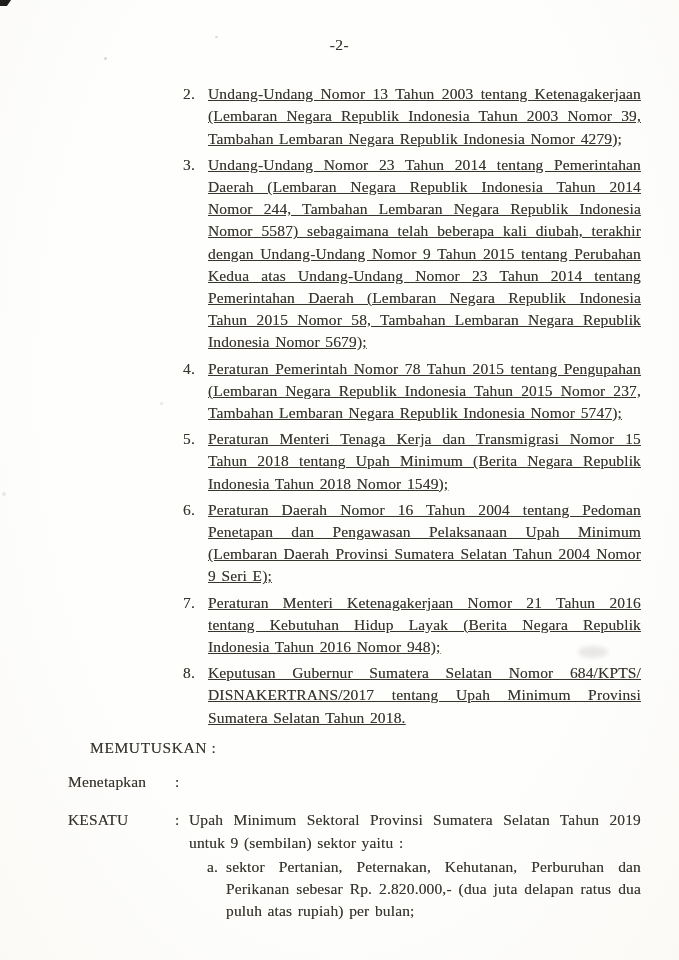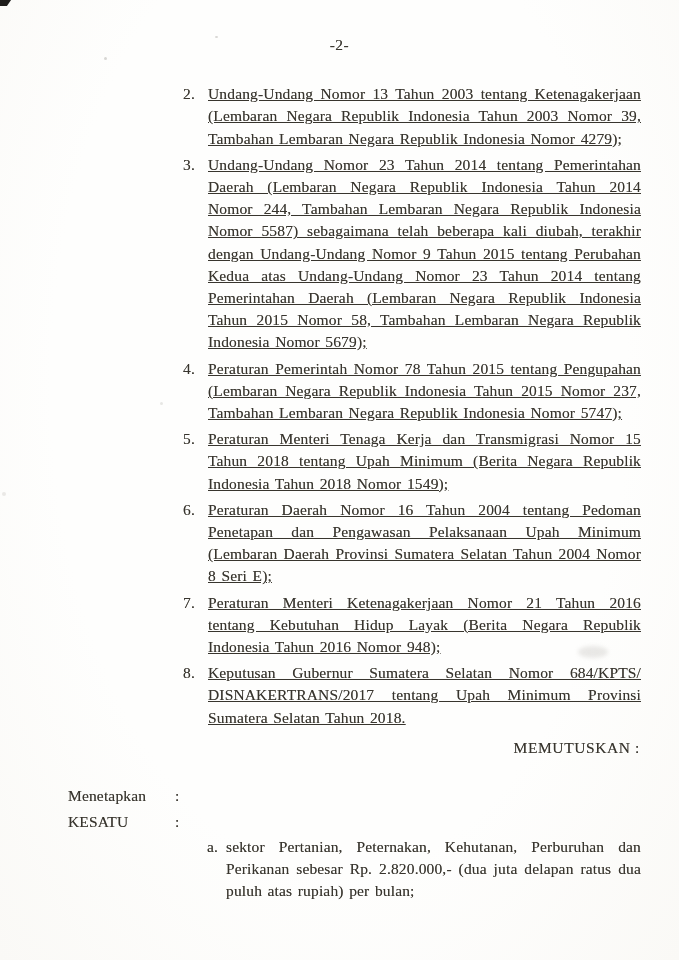--- a/index.html
+++ b/index.html
@@ -52,30 +52,30 @@
   .consideration {
     display: flex;
     margin: 0 0 4px 0;
   }
   .consideration .num { flex: none; width: 25px; }
   .consideration .txt { flex: 1; text-align: justify; word-spacing: 1.5px; text-decoration: underline; }
 
   .decision-heading {
     margin: 8px 39px 0 90px;
     width: 550px;
-    text-align: right;
+    text-align: left;
     letter-spacing: 0.6px;
   }
 
   .decision-row {
     display: flex;
     margin: 0 38px 0 68px;
   }
-  .decision-row.menetapkan { margin-top: 26px; }
-  .decision-row.kesatu { margin-top: 4px; }
+  .decision-row.menetapkan { margin-top: 12px; }
+  .decision-row.kesatu { margin-top: 16px; }
   .decision-row .row-label { flex: none; width: 107px; }
   .decision-row .row-colon { flex: none; width: 14px; }
   .decision-row .row-text  { flex: 1; text-align: justify; word-spacing: 1.5px; }
 
   .sub-item {
     display: flex;
     margin: 2px 38px 0 207px;
   }
   .sub-item .letter { flex: none; width: 19px; }
   .sub-item .txt { flex: 1; text-align: justify; word-spacing: 1.5px; }
@@ -107,21 +107,21 @@
     <li class="consideration">
       <span class="num">4.</span>
       <span class="txt">Peraturan Pemerintah Nomor 78 Tahun 2015 tentang Pengupahan (Lembaran Negara Republik Indonesia Tahun 2015 Nomor 237, Tambahan Lembaran Negara Republik Indonesia Nomor 5747);</span>
     </li>
     <li class="consideration">
       <span class="num">5.</span>
       <span class="txt">Peraturan Menteri Tenaga Kerja dan Transmigrasi Nomor 15 Tahun 2018 tentang Upah Minimum (Berita Negara Republik Indonesia Tahun 2018 Nomor 1549);</span>
     </li>
     <li class="consideration">
       <span class="num">6.</span>
-      <span class="txt">Peraturan Daerah Nomor 16 Tahun 2004 tentang Pedoman Penetapan dan Pengawasan Pelaksanaan Upah Minimum (Lembaran Daerah Provinsi Sumatera Selatan Tahun 2004 Nomor 8 Seri E);</span>
+      <span class="txt">Peraturan Daerah Nomor 16 Tahun 2004 tentang Pedoman Penetapan dan Pengawasan Pelaksanaan Upah Minimum (Lembaran Daerah Provinsi Sumatera Selatan Tahun 2004 Nomor 9 Seri E);</span>
     </li>
     <li class="consideration">
       <span class="num">7.</span>
       <span class="txt">Peraturan Menteri Ketenagakerjaan Nomor 21 Tahun 2016 tentang Kebutuhan Hidup Layak (Berita Negara Republik Indonesia Tahun 2016 Nomor 948);</span>
     </li>
     <li class="consideration">
       <span class="num">8.</span>
       <span class="txt">Keputusan Gubernur Sumatera Selatan Nomor 684/KPTS/ DISNAKERTRANS/2017 tentang Upah Minimum Provinsi Sumatera Selatan Tahun 2018.</span>
     </li>
   </ol>
@@ -130,20 +130,21 @@
 
   <div class="decision-row menetapkan">
     <span class="row-label">Menetapkan</span>
     <span class="row-colon">:</span>
     <span class="row-text"></span>
   </div>
 
   <div class="decision-row kesatu">
     <span class="row-label">KESATU</span>
     <span class="row-colon">:</span>
+    <span class="row-text">Upah Minimum  Sektoral Provinsi Sumatera Selatan Tahun 2019 untuk  9 (sembilan) sektor yaitu :</span>
   </div>
 
   <div class="sub-item">
     <span class="letter">a.</span>
     <span class="txt">sektor Pertanian, Peternakan, Kehutanan, Perburuhan dan Perikanan sebesar Rp. 2.820.000,- (dua juta delapan ratus dua puluh atas rupiah) per bulan;</span>
   </div>
 
 </div>
 
 </body></html>

